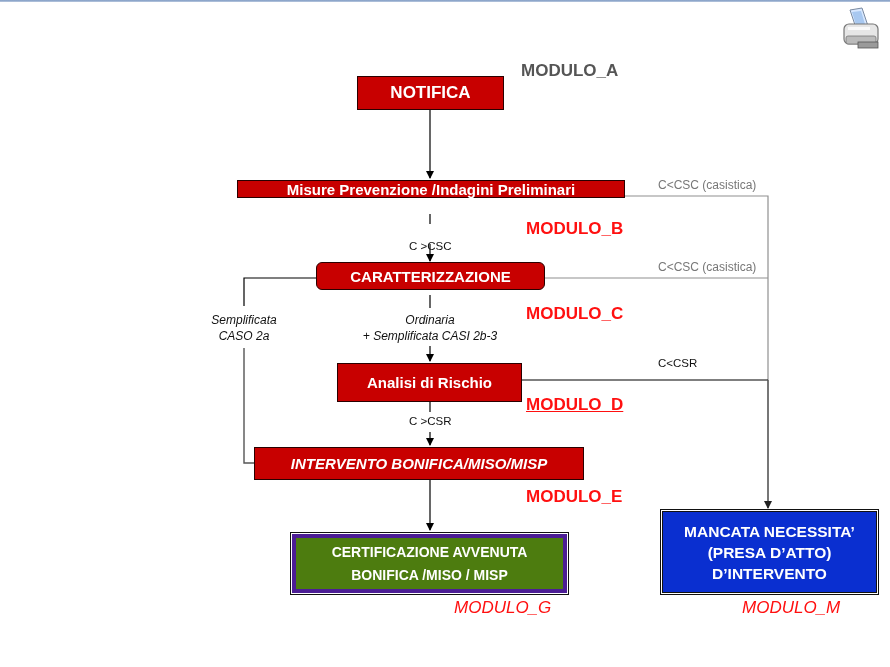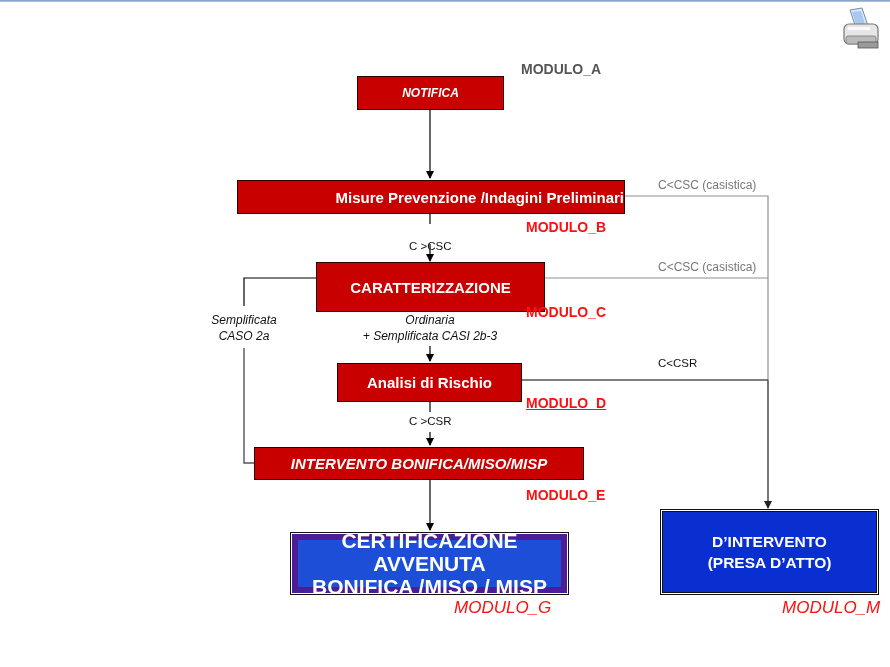--- a/index.html
+++ b/index.html
@@ -13,29 +13,29 @@
       background: linear-gradient(to bottom, #7f9bc4, #b9c8df);
     }
     svg.links { position: absolute; left: 0; top: 0; width: 890px; height: 667px; }
     .box {
       position: absolute; box-sizing: border-box;
       display: flex; align-items: center; justify-content: center;
       text-align: center; color: #ffffff; font-weight: bold;
     }
     .red { background: #c80000; border: 1px solid #2a0000; font-size: 15px; }
     .green {
-      background: #1d4ed8; border: 6px solid #4c1d95; outline: 1px solid #111; outline-offset: 1px;
-      font-size: 21px; line-height: 23px;
+      background: #4d7c0f; border: 4px solid #4c1d95; outline: 1px solid #111; outline-offset: 1px;
+      font-size: 14px; line-height: 23px;
     }
     .blue {
       background: #0a2fd0; border: 1px solid #111; outline: 1px solid #111; outline-offset: 1px;
       font-size: 15.5px; line-height: 21px;
     }
     .mod {
-      position: absolute; font-weight: bold; font-size: 14px; color: #ff1010; white-space: nowrap;
+      position: absolute; font-weight: bold; font-size: 17px; color: #ff1010; white-space: nowrap;
     }
     .mod.gray { color: #555555; }
     .mod.it { font-weight: normal; font-style: italic; font-size: 17px; }
     .lbl {
       position: absolute; font-size: 11.5px; color: #111; white-space: nowrap; text-align: center;
     }
     .lbl.gray { color: #777777; font-size: 12px; }
     .lbl.it { font-style: italic; font-size: 12px; line-height: 16px; }
     .printer {
       position: absolute; left: 838px; top: 6px; width: 46px; height: 46px; cursor: pointer;
@@ -85,57 +85,58 @@
   <line x1="522" y1="380" x2="768" y2="380" stroke="#000" stroke-width="1.2"></line>
 
   <line x1="768" y1="380" x2="768" y2="508" stroke="#555" stroke-width="1.6" marker-end="url(#arrg)"></line>
 
   <line x1="430" y1="396" x2="430" y2="412" stroke="#000" stroke-width="1.2"></line>
   <line x1="430" y1="432" x2="430" y2="445" stroke="#000" stroke-width="1.2" marker-end="url(#arr)"></line>
 
   <line x1="430" y1="480" x2="430" y2="530" stroke="#000" stroke-width="1.2" marker-end="url(#arr)"></line>
 </svg>
 
-<div class="box red" style="left:357px;top:76px;width:147px;height:34px;font-size:12px;font-style:italic;">
+<div class="box red" style="left:357px;top:76px;width:147px;height:34px;font-size:17px;">
   <span>NOTIFICA</span>
 </div>
 
-<div class="box red" style="left:237px;top:180px;width:388px;height:34px;justify-content:flex-end;">
+<div class="box red" style="left:237px;top:180px;width:388px;height:18px;">
   <span>Misure Prevenzione /Indagini Preliminari</span>
 </div>
 
-<div class="box red" style="left:316px;top:262px;width:229px;height:50px;">
+<div class="box red" style="left:316px;top:262px;width:229px;height:28px;border-radius:6px;">
   <span>CARATTERIZZAZIONE</span>
 </div>
 
 <div class="box red" style="left:337px;top:363px;width:185px;height:39px;">
   <span>Analisi di Rischio</span>
 </div>
 
 <div class="box red" style="left:254px;top:447px;width:330px;height:33px;font-style:italic;">
   <span>INTERVENTO BONIFICA/MISO/MISP</span>
 </div>
 
 <div class="box green" style="left:292px;top:534px;width:275px;height:59px;flex-direction:column;">
   <span>CERTIFICAZIONE AVVENUTA</span>
   <span>BONIFICA /MISO / MISP</span>
 </div>
 
 <div class="box blue" style="left:662px;top:511px;width:215px;height:82px;flex-direction:column;">
+  <span>MANCATA NECESSITA’</span>
+  <span>(PRESA D’ATTO)</span>
   <span>D’INTERVENTO</span>
-  <span>(PRESA D’ATTO)</span>
 </div>
 
 <div class="mod gray" style="left:521px;top:61px;">MODULO_A</div>
 <div class="mod" style="left:526px;top:219px;">MODULO_B</div>
 <div class="mod" style="left:526px;top:304px;">MODULO_C</div>
 <div class="mod" style="left:526px;top:395px;text-decoration:underline;">MODULO_D</div>
 <div class="mod" style="left:526px;top:487px;">MODULO_E</div>
 <div class="mod it" style="left:454px;top:598px;">MODULO_G</div>
-<div class="mod it" style="left:782px;top:598px;">MODULO_M</div>
+<div class="mod it" style="left:742px;top:598px;">MODULO_M</div>
 
 <div class="lbl" style="left:409px;top:240px;">C &gt;CSC</div>
 <div class="lbl gray" style="left:658px;top:178px;">C&lt;CSC (casistica)</div>
 <div class="lbl gray" style="left:658px;top:260px;">C&lt;CSC (casistica)</div>
 
 <div class="lbl it" style="left:196px;top:312px;width:96px;">
   <div>Semplificata</div>
   <div>CASO 2a</div>
 </div>
 

